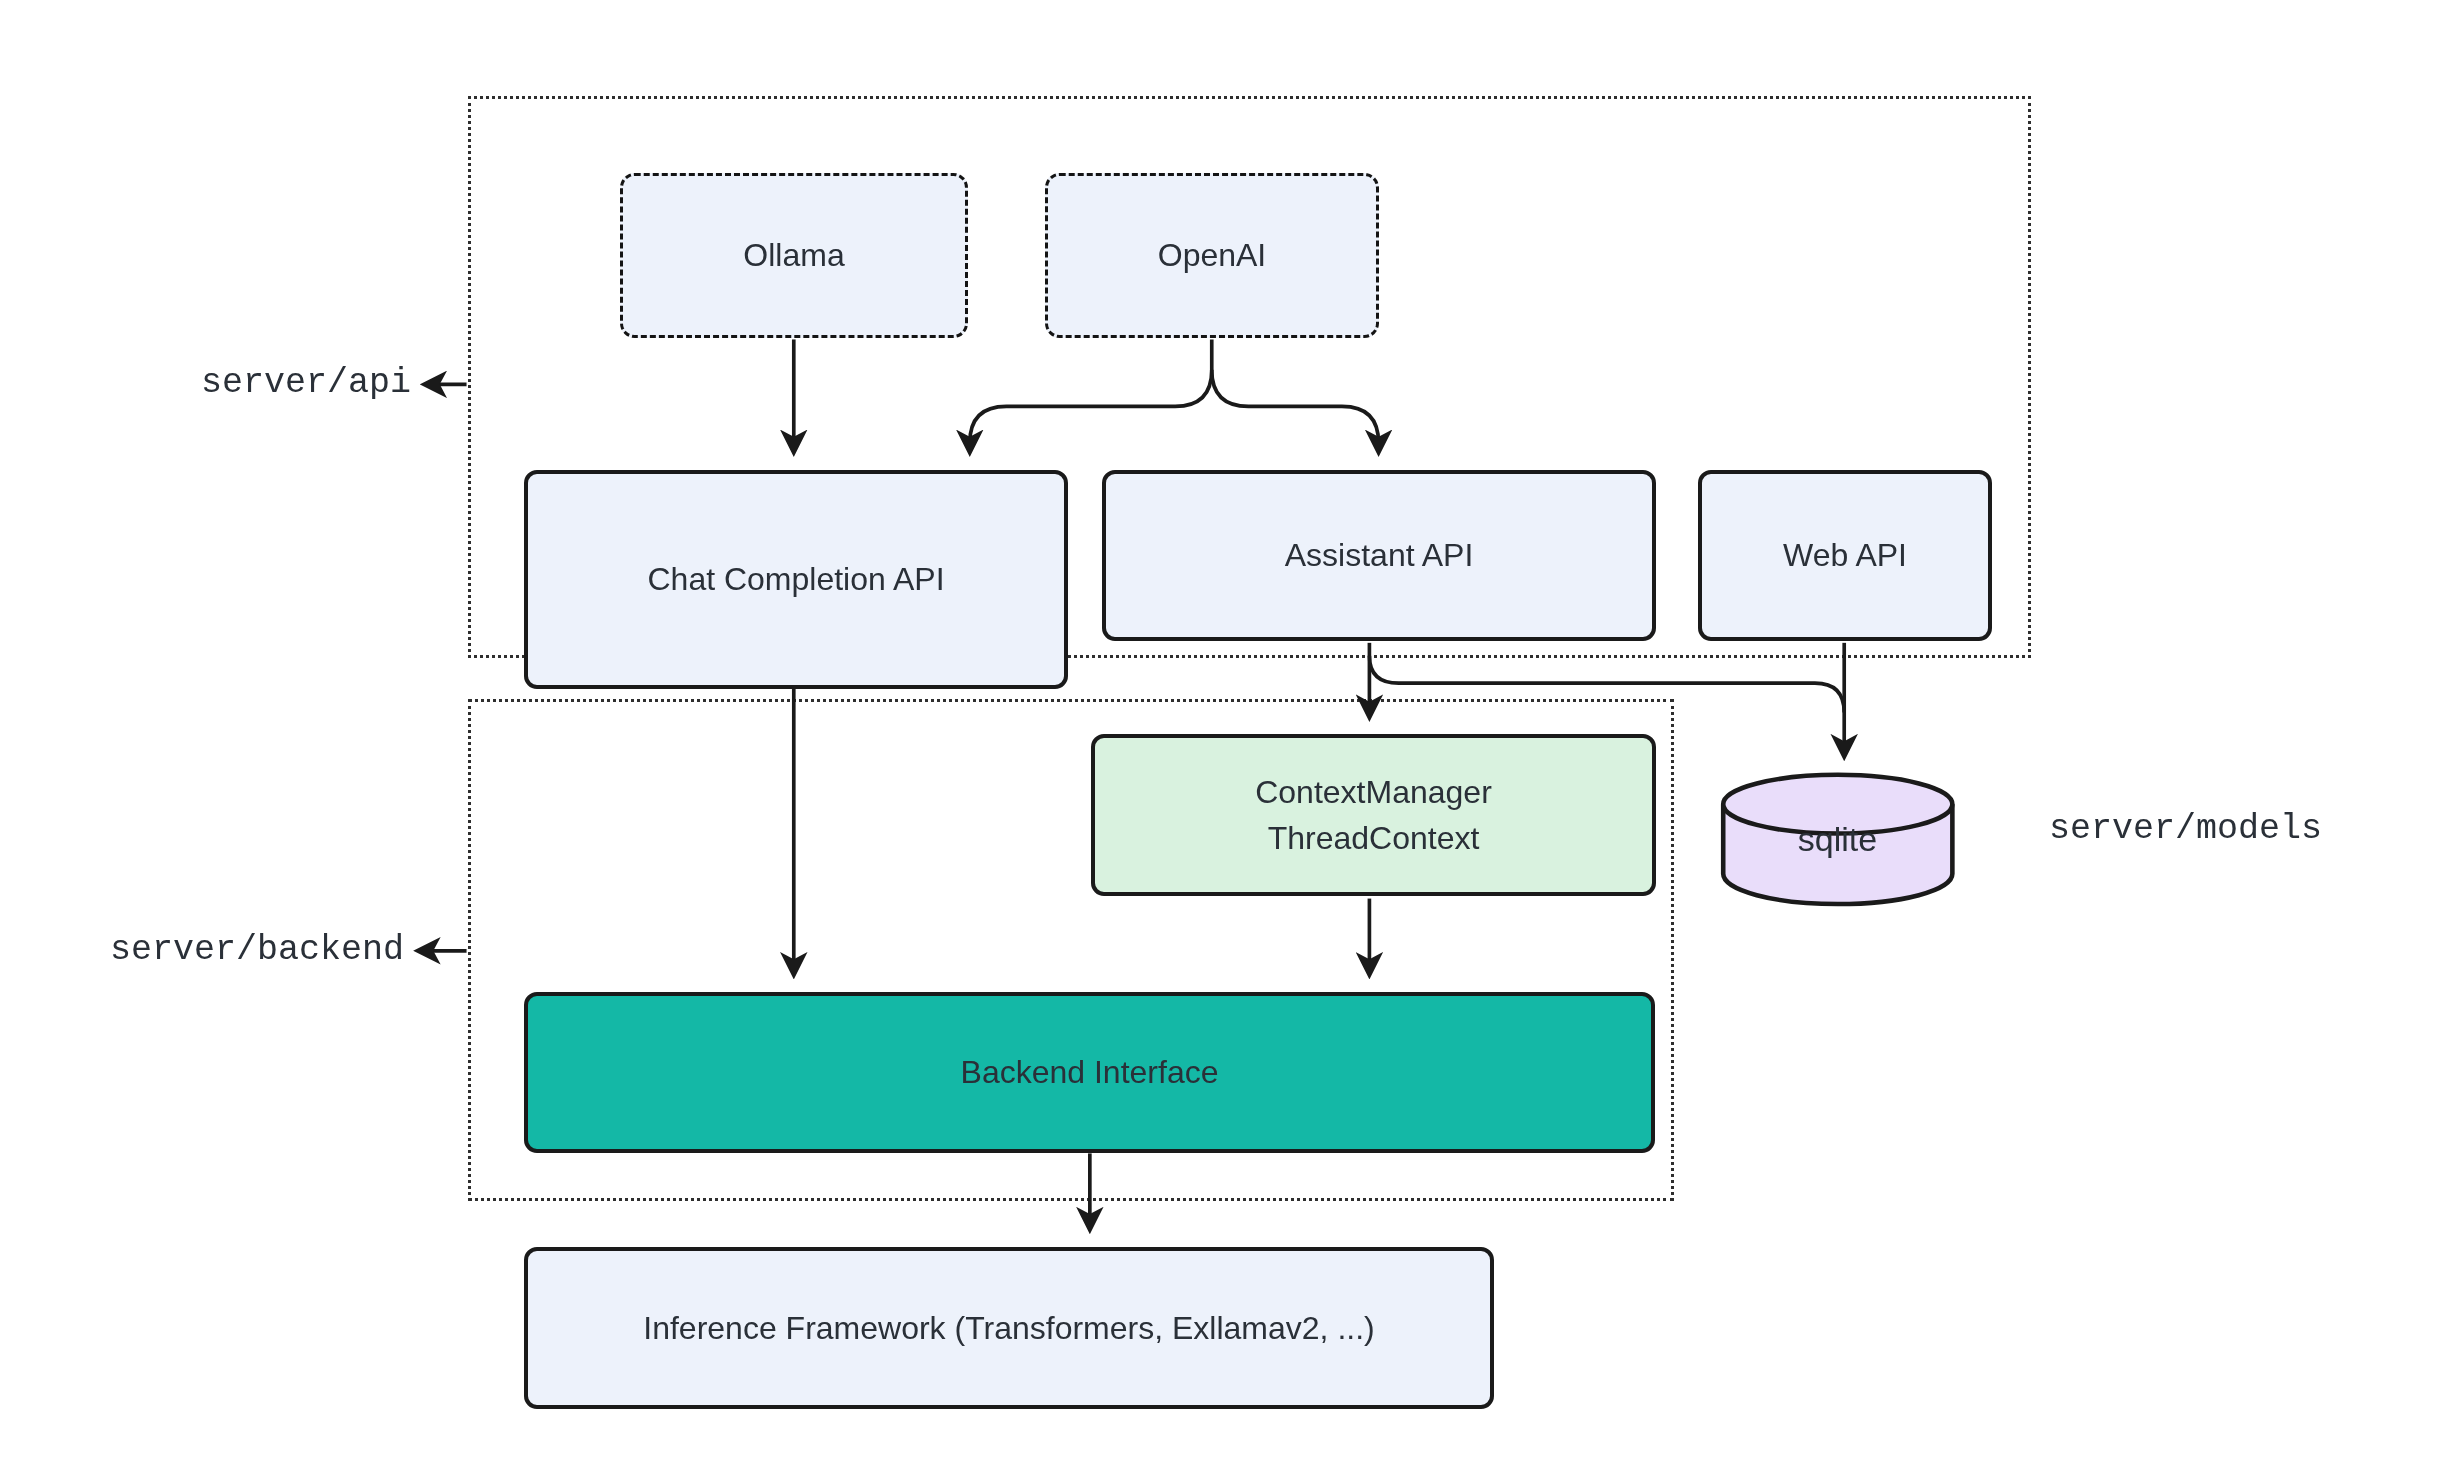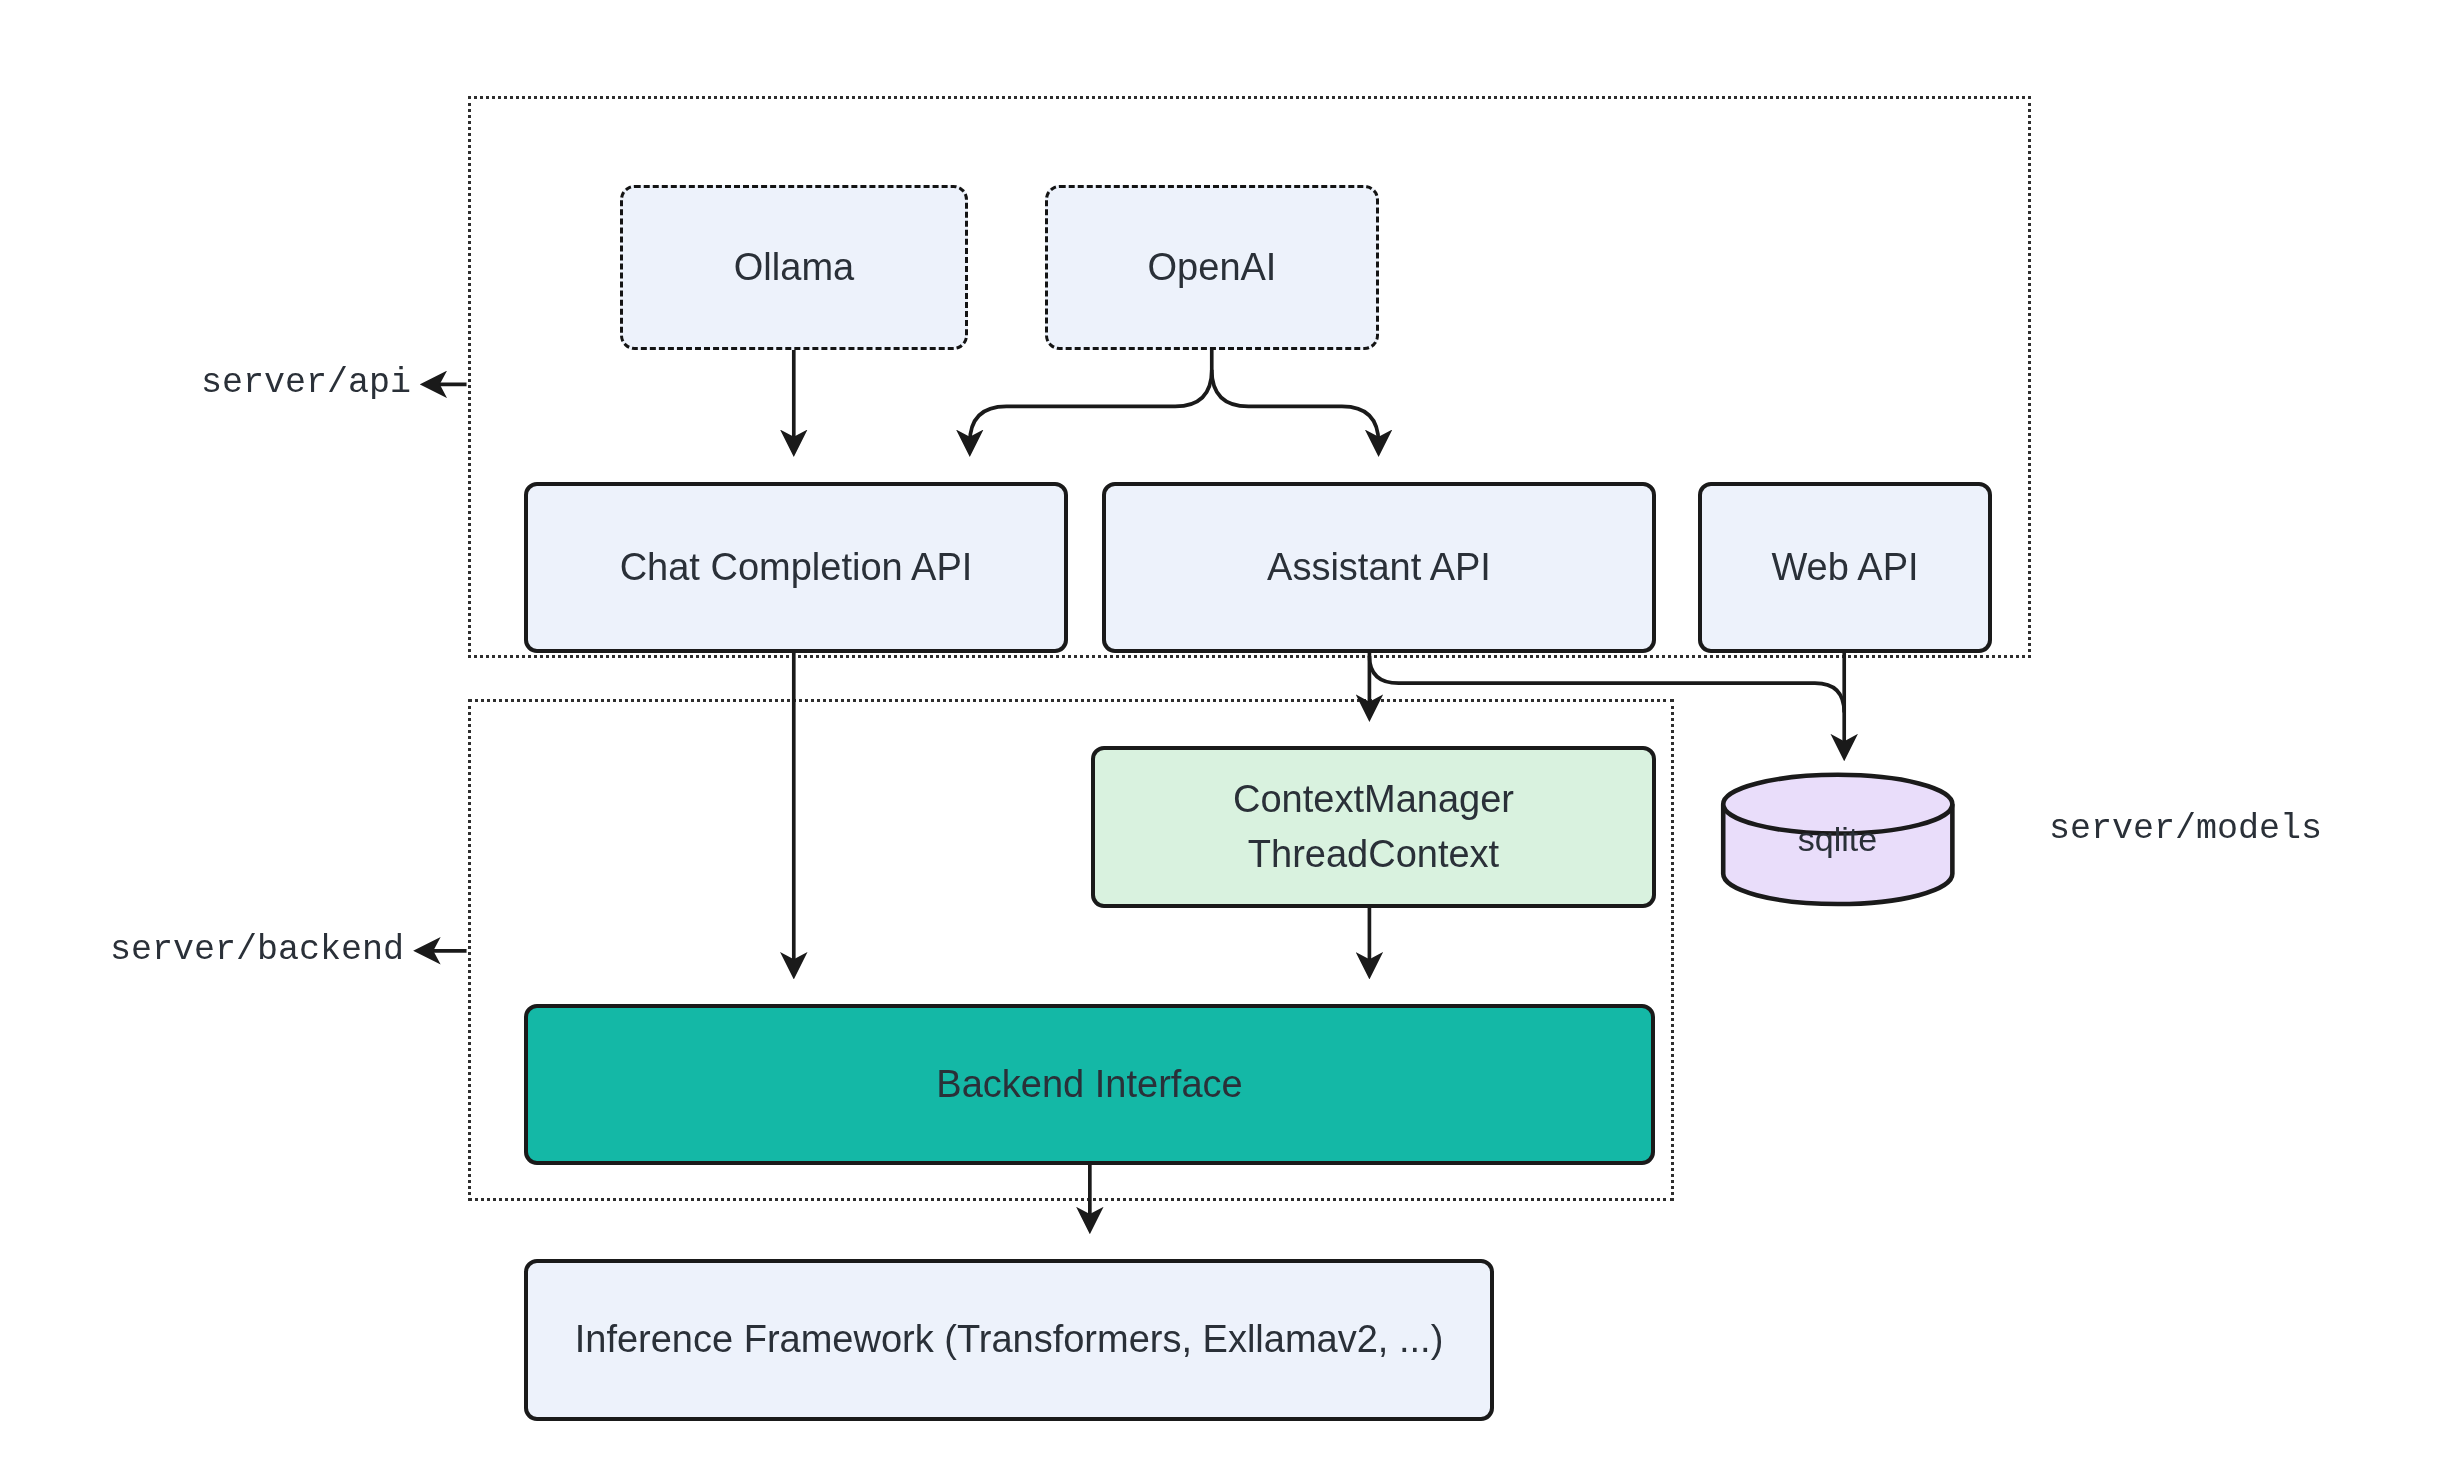--- a/index.html
+++ b/index.html
@@ -8,27 +8,26 @@
     width:2462px;height:1480px;
     background:#ffffff;
     font-family:"Liberation Sans", sans-serif;
     color:#2a3038;
     overflow:hidden;
   }
   .abs{position:absolute;box-sizing:border-box;}
   .node{
     display:flex;align-items:center;justify-content:center;
     text-align:center;
-    font-size:38px;
+    font-size:32px;
     color:#2a3038;
     background:#edf2fb;
     border:4.6px solid #1a1a1a;
     border-radius:13px;
     line-height:1.45;
-    margin-top:12px;
   }
   .node.dashed{
     border:3.7px dashed #141414;
     border-radius:14.7px;
   }
   .container-dotted{
     border:3.2px dotted #2e2e2e;
     background:transparent;
   }
   .green{background:#d9f2df;}
@@ -83,21 +82,21 @@
     </g>
   </svg>
 
   <div class="abs node dashed" style="left:620px;top:173px;width:348px;height:165px;">
     <span>Ollama</span>
   </div>
   <div class="abs node dashed" style="left:1045px;top:173px;width:334px;height:165px;">
     <span>OpenAI</span>
   </div>
 
-  <div class="abs node" style="left:524px;top:470px;width:544px;height:171px;">
+  <div class="abs node" style="left:524px;top:470px;width:544px;height:219px;">
     <span>Chat Completion API</span>
   </div>
   <div class="abs node" style="left:1102px;top:470px;width:554px;height:171px;">
     <span>Assistant API</span>
   </div>
   <div class="abs node" style="left:1698px;top:470px;width:294px;height:171px;">
     <span>Web API</span>
   </div>
 
   <div class="abs node green" style="left:1091px;top:734px;width:565px;height:162px;flex-direction:column;">

